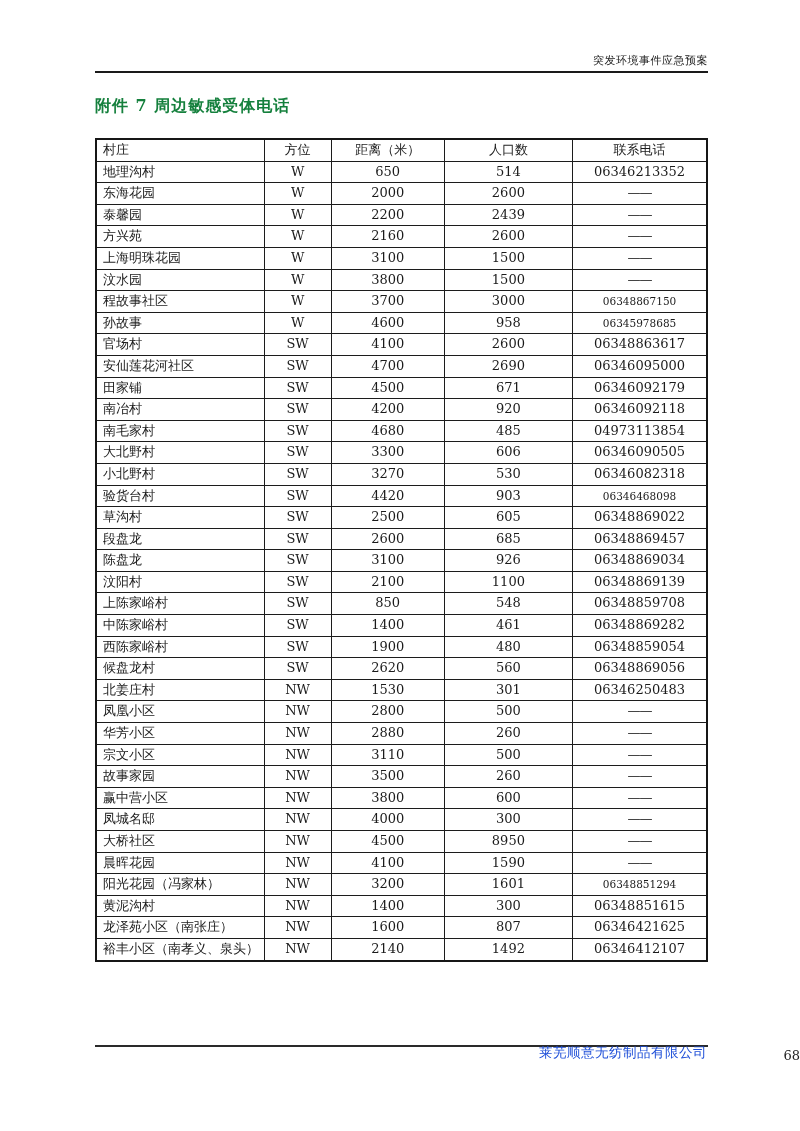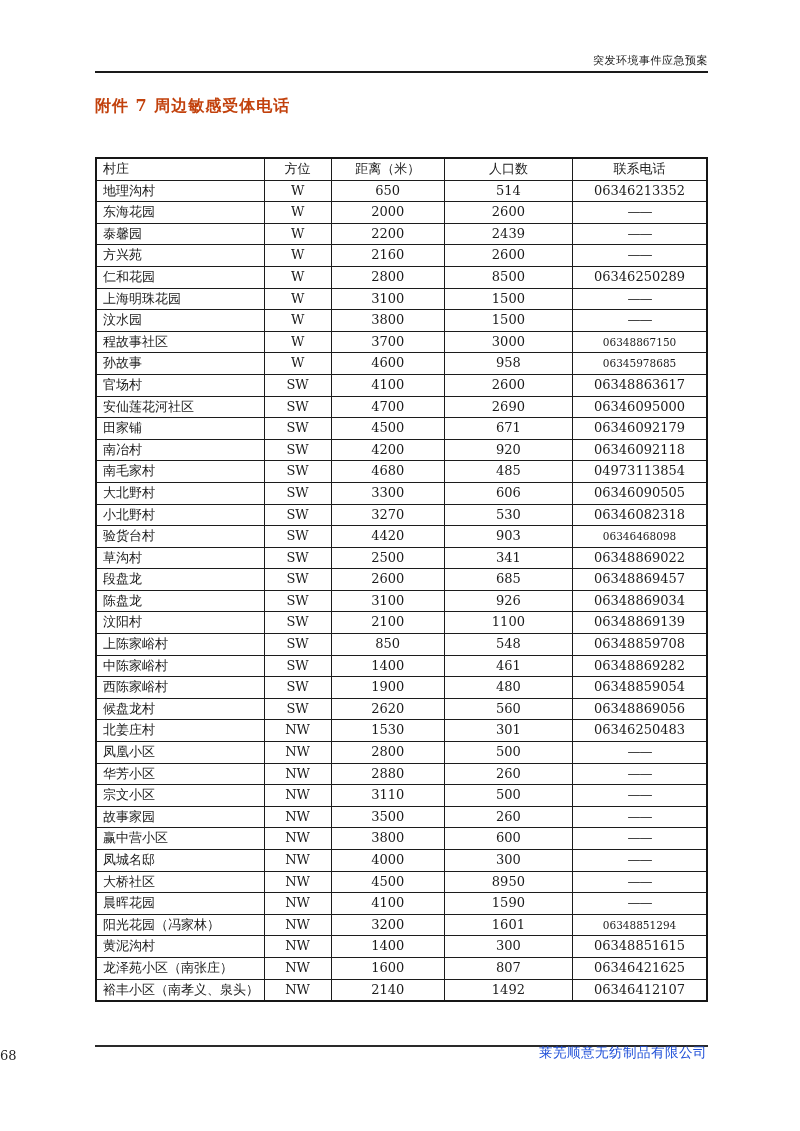--- a/index.html
+++ b/index.html
@@ -19,27 +19,27 @@
     letter-spacing: 0.5px;
     color: #222;
   }
   .head-rule { border-bottom: 2px solid #1a1a1a; margin-top: 3px; }
 
   .doc-title {
     font-size: 16px;
     font-weight: bold;
     margin: 23px 0 0 0;
     letter-spacing: 1px;
-    color: #c2410c;
+    color: #15803d;
   }
 
   table.receptors {
     border-collapse: collapse;
     width: 100%;
-    margin-top: 40px;
+    margin-top: 21px;
     table-layout: fixed;
     border: 2px solid #161616;
   }
   table.receptors th, table.receptors td {
     border: 1px solid #1c1c1c;
     font-weight: normal;
     font-size: 13px;
     height: 20.6px;
     line-height: 20.6px;
     padding: 0 2px;
@@ -51,21 +51,21 @@
   .c-center  { text-align: center; }
   .phone-small { font-size: 10.5px !important; border-radius: 8px; }
   .dash { color: #6e6e6e; letter-spacing: -1px; }
 
   .footer-rule {
     position: absolute; left: 95px; width: 613px; top: 1045px;
     border-top: 2px solid #2a2a2a;
   }
   .footer-pagenum {
     position: absolute; top: 1048px; left: 0; width: 800px;
-    text-align: left; font-size: 13px; color: #222;
+    text-align: right; font-size: 13px; color: #222;
   }
   .footer-company {
     position: absolute; top: 1044px; right: 93px;
     font-size: 13.5px; letter-spacing: 0.5px; color: #1d4ed8;
   }
 </style>
 </head>
 <body>
 
 <div class="page">
@@ -119,27 +119,20 @@
   </tr>
 
   <tr>
     <td class="c-village">方兴苑</td>
     <td class="c-center">W</td>
     <td class="c-center">2160</td>
     <td class="c-center">2600</td>
     <td class="c-center dash">——</td>
   </tr>
 
-  <tr>
-    <td class="c-village">仁和花园</td>
-    <td class="c-center">W</td>
-    <td class="c-center">2800</td>
-    <td class="c-center">8500</td>
-    <td class="c-center">06346250289</td>
-  </tr>
 
   <tr>
     <td class="c-village">上海明珠花园</td>
     <td class="c-center">W</td>
     <td class="c-center">3100</td>
     <td class="c-center">1500</td>
     <td class="c-center dash">——</td>
   </tr>
 
   <tr>
@@ -228,21 +221,21 @@
     <td class="c-center">4420</td>
     <td class="c-center">903</td>
     <td class="c-center phone-small">06346468098</td>
   </tr>
 
 
   <tr>
     <td class="c-village">草沟村</td>
     <td class="c-center">SW</td>
     <td class="c-center">2500</td>
-    <td class="c-center">341</td>
+    <td class="c-center">605</td>
     <td class="c-center">06348869022</td>
   </tr>
 
   <tr>
     <td class="c-village">段盘龙</td>
     <td class="c-center">SW</td>
     <td class="c-center">2600</td>
     <td class="c-center">685</td>
     <td class="c-center">06348869457</td>
   </tr>

